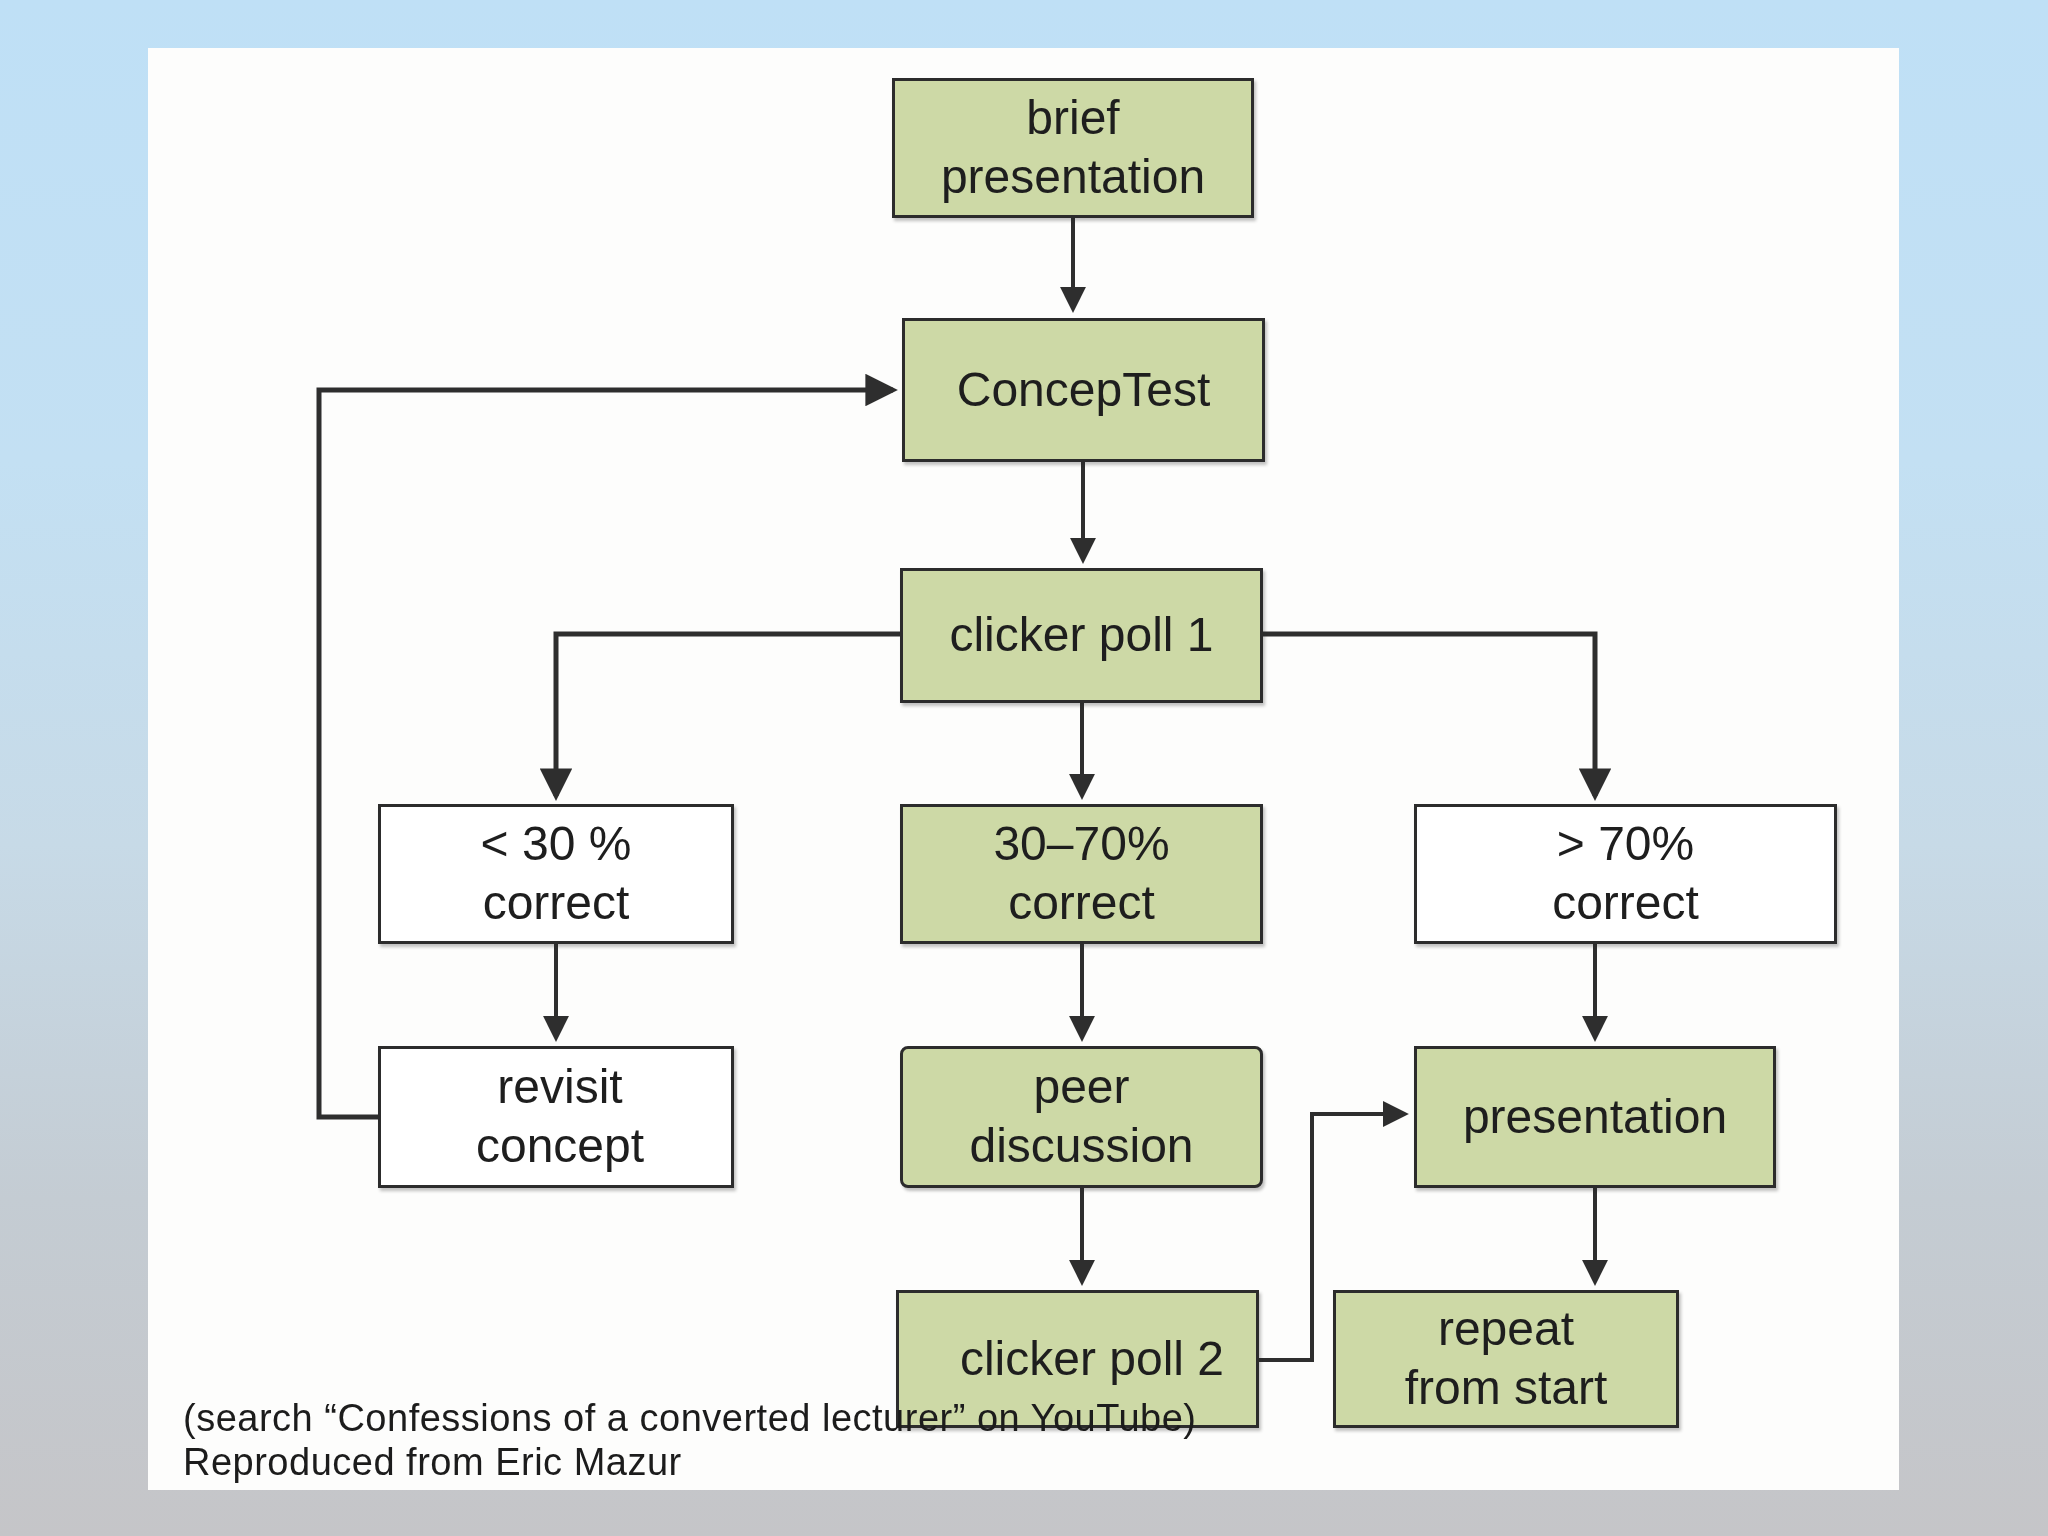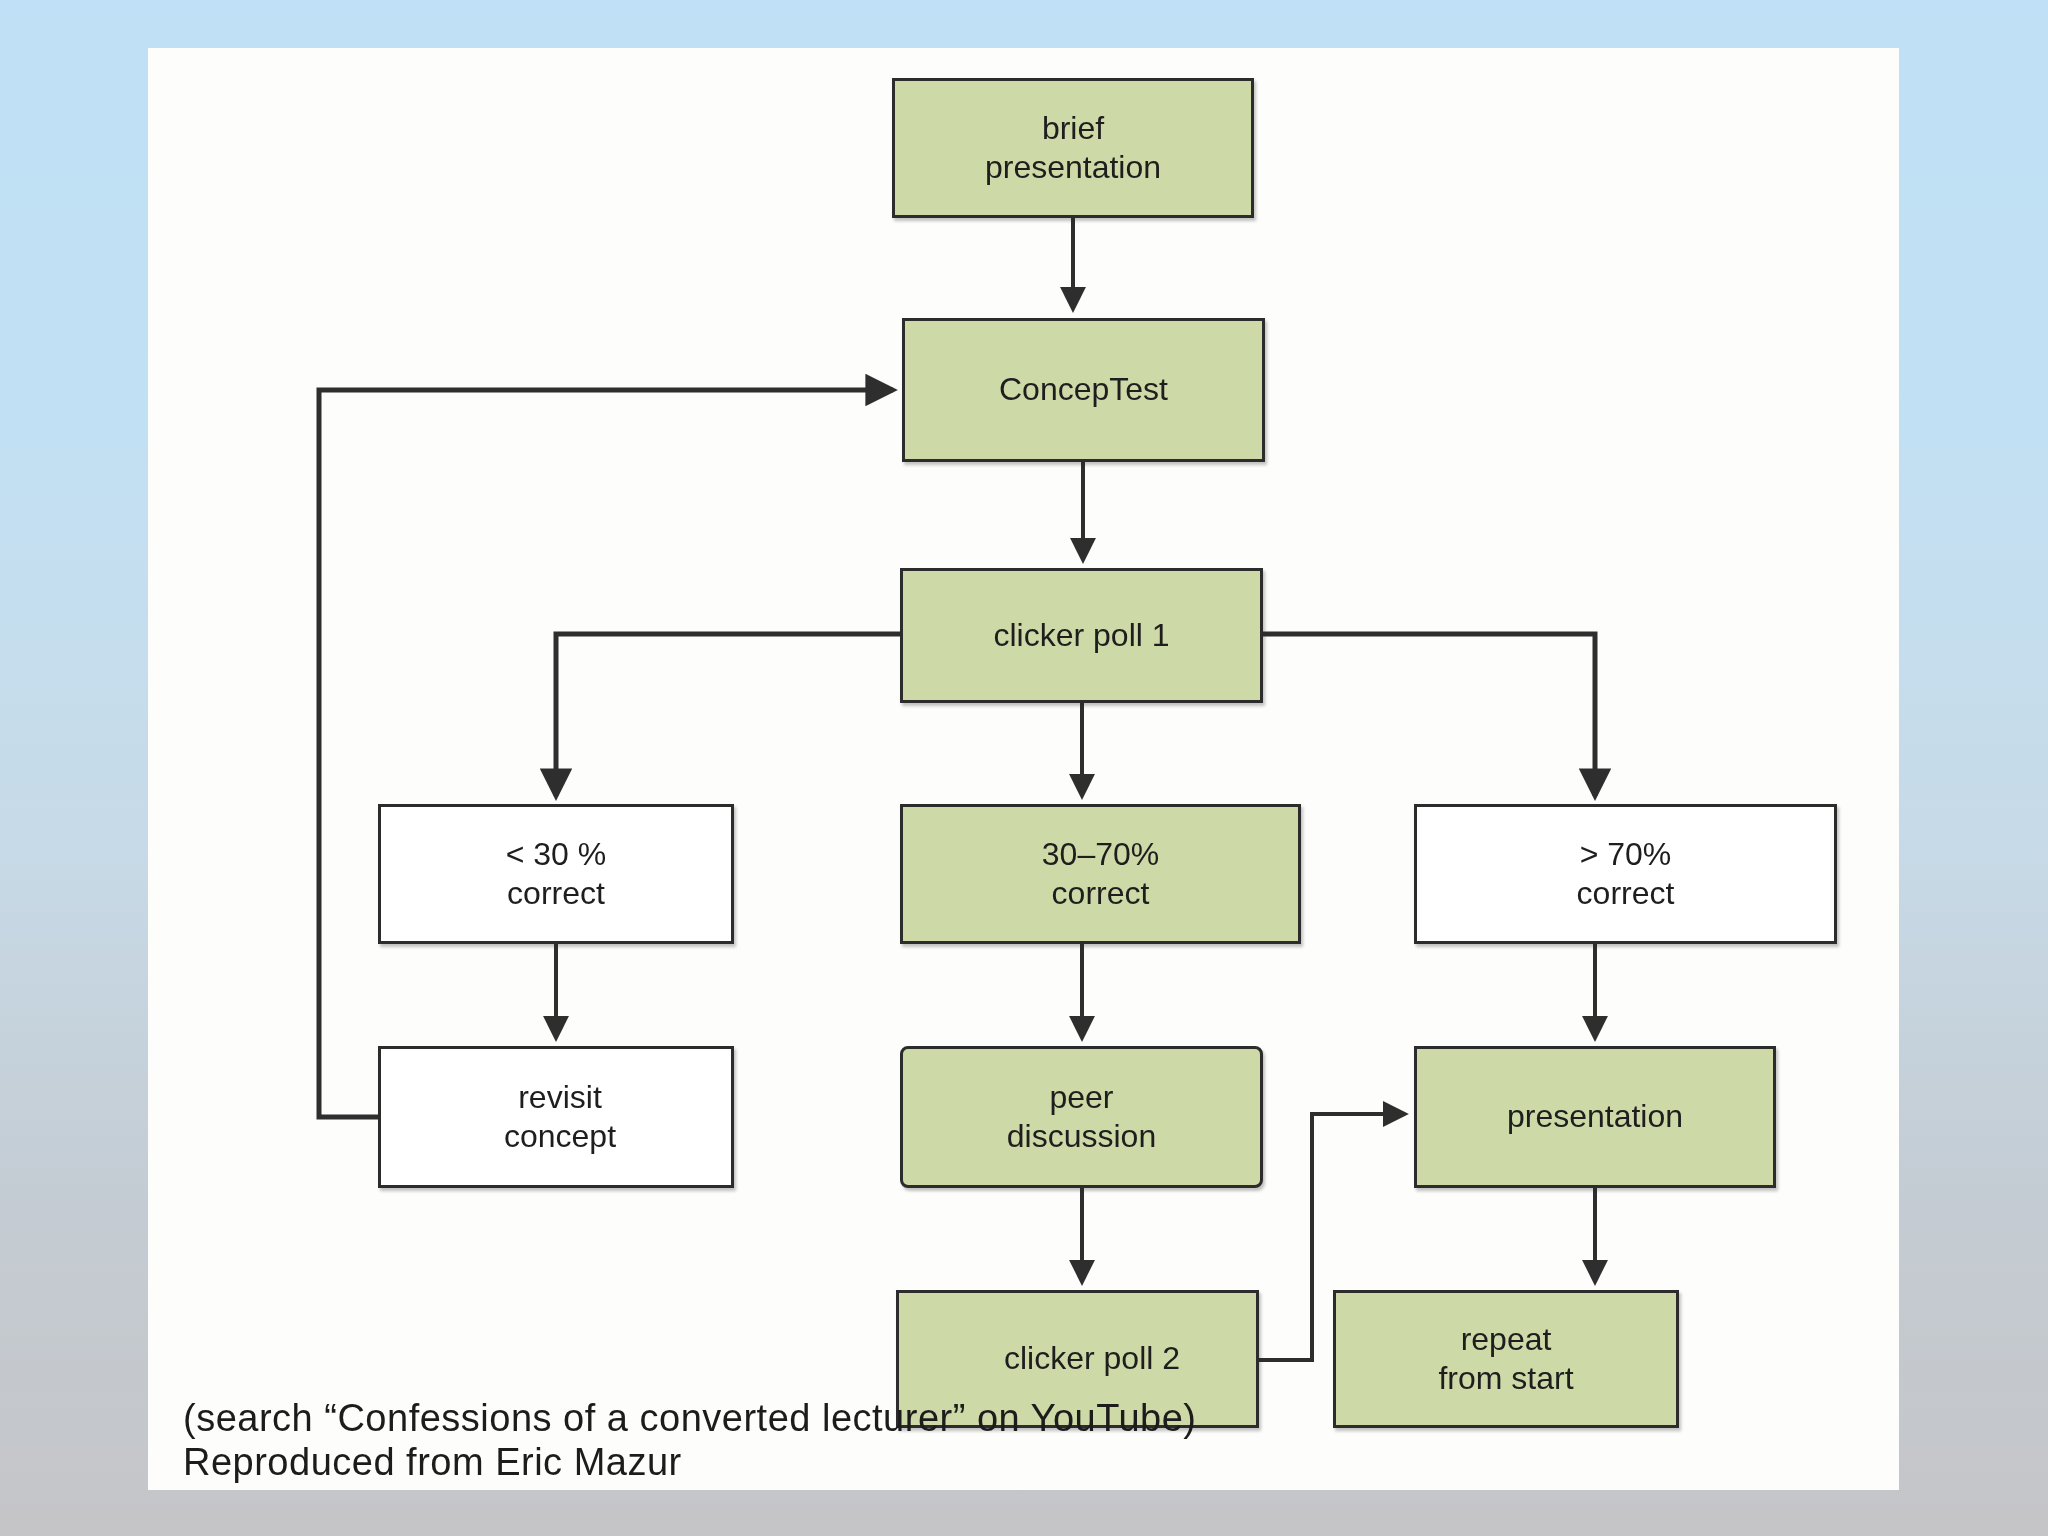--- a/index.html
+++ b/index.html
@@ -17,21 +17,21 @@
   .panel{
     position:absolute; left:148px; top:48px; width:1751px; height:1442px;
     background:var(--panel);
   }
   .connectors{position:absolute; left:0; top:0; width:2048px; height:1536px;}
   .connectors path{stroke:var(--arrow); fill:none;}
   .node{
     position:absolute; display:flex; align-items:center; justify-content:center;
     border:3px solid var(--border); box-sizing:border-box;
     box-shadow:2px 3px 3px rgba(40,40,40,0.28);
-    color:var(--ink); font-size:32px; line-height:1.22; text-align:center;
+    color:var(--ink); font-size:48px; line-height:1.22; text-align:center;
   }
   .node-label{white-space:pre-line;}
   .caption{
     position:absolute; left:183px; top:1396px; color:#1c1c1c;
     font-size:38px; line-height:44px; letter-spacing:0.5px;
   }
 </style>
 </head>
 <body>
 
@@ -69,21 +69,21 @@
 
   <div class="node" style="left: 900px; top: 568px; width: 363px; height: 135px; background: rgb(205, 217, 166);">
     <span class="node-label">clicker poll 1</span>
   </div>
 
   <div class="node" style="left: 378px; top: 804px; width: 356px; height: 140px; background: rgb(255, 255, 255);">
     <span class="node-label">&lt; 30 %
 correct</span>
   </div>
 
-  <div class="node" style="left: 900px; top: 804px; width: 401px; height: 140px; background: rgb(205, 217, 166);">
+  <div class="node" style="left: 900px; top: 804px; width: 363px; height: 140px; background: rgb(205, 217, 166);">
     <span class="node-label">30–70%
 correct</span>
   </div>
 
   <div class="node" style="left: 1414px; top: 804px; width: 423px; height: 140px; background: rgb(255, 255, 255);">
     <span class="node-label">&gt; 70%
 correct</span>
   </div>
 
   <div class="node" style="left: 378px; top: 1046px; width: 356px; height: 142px; background: rgb(255, 255, 255); padding-left: 8px;">

